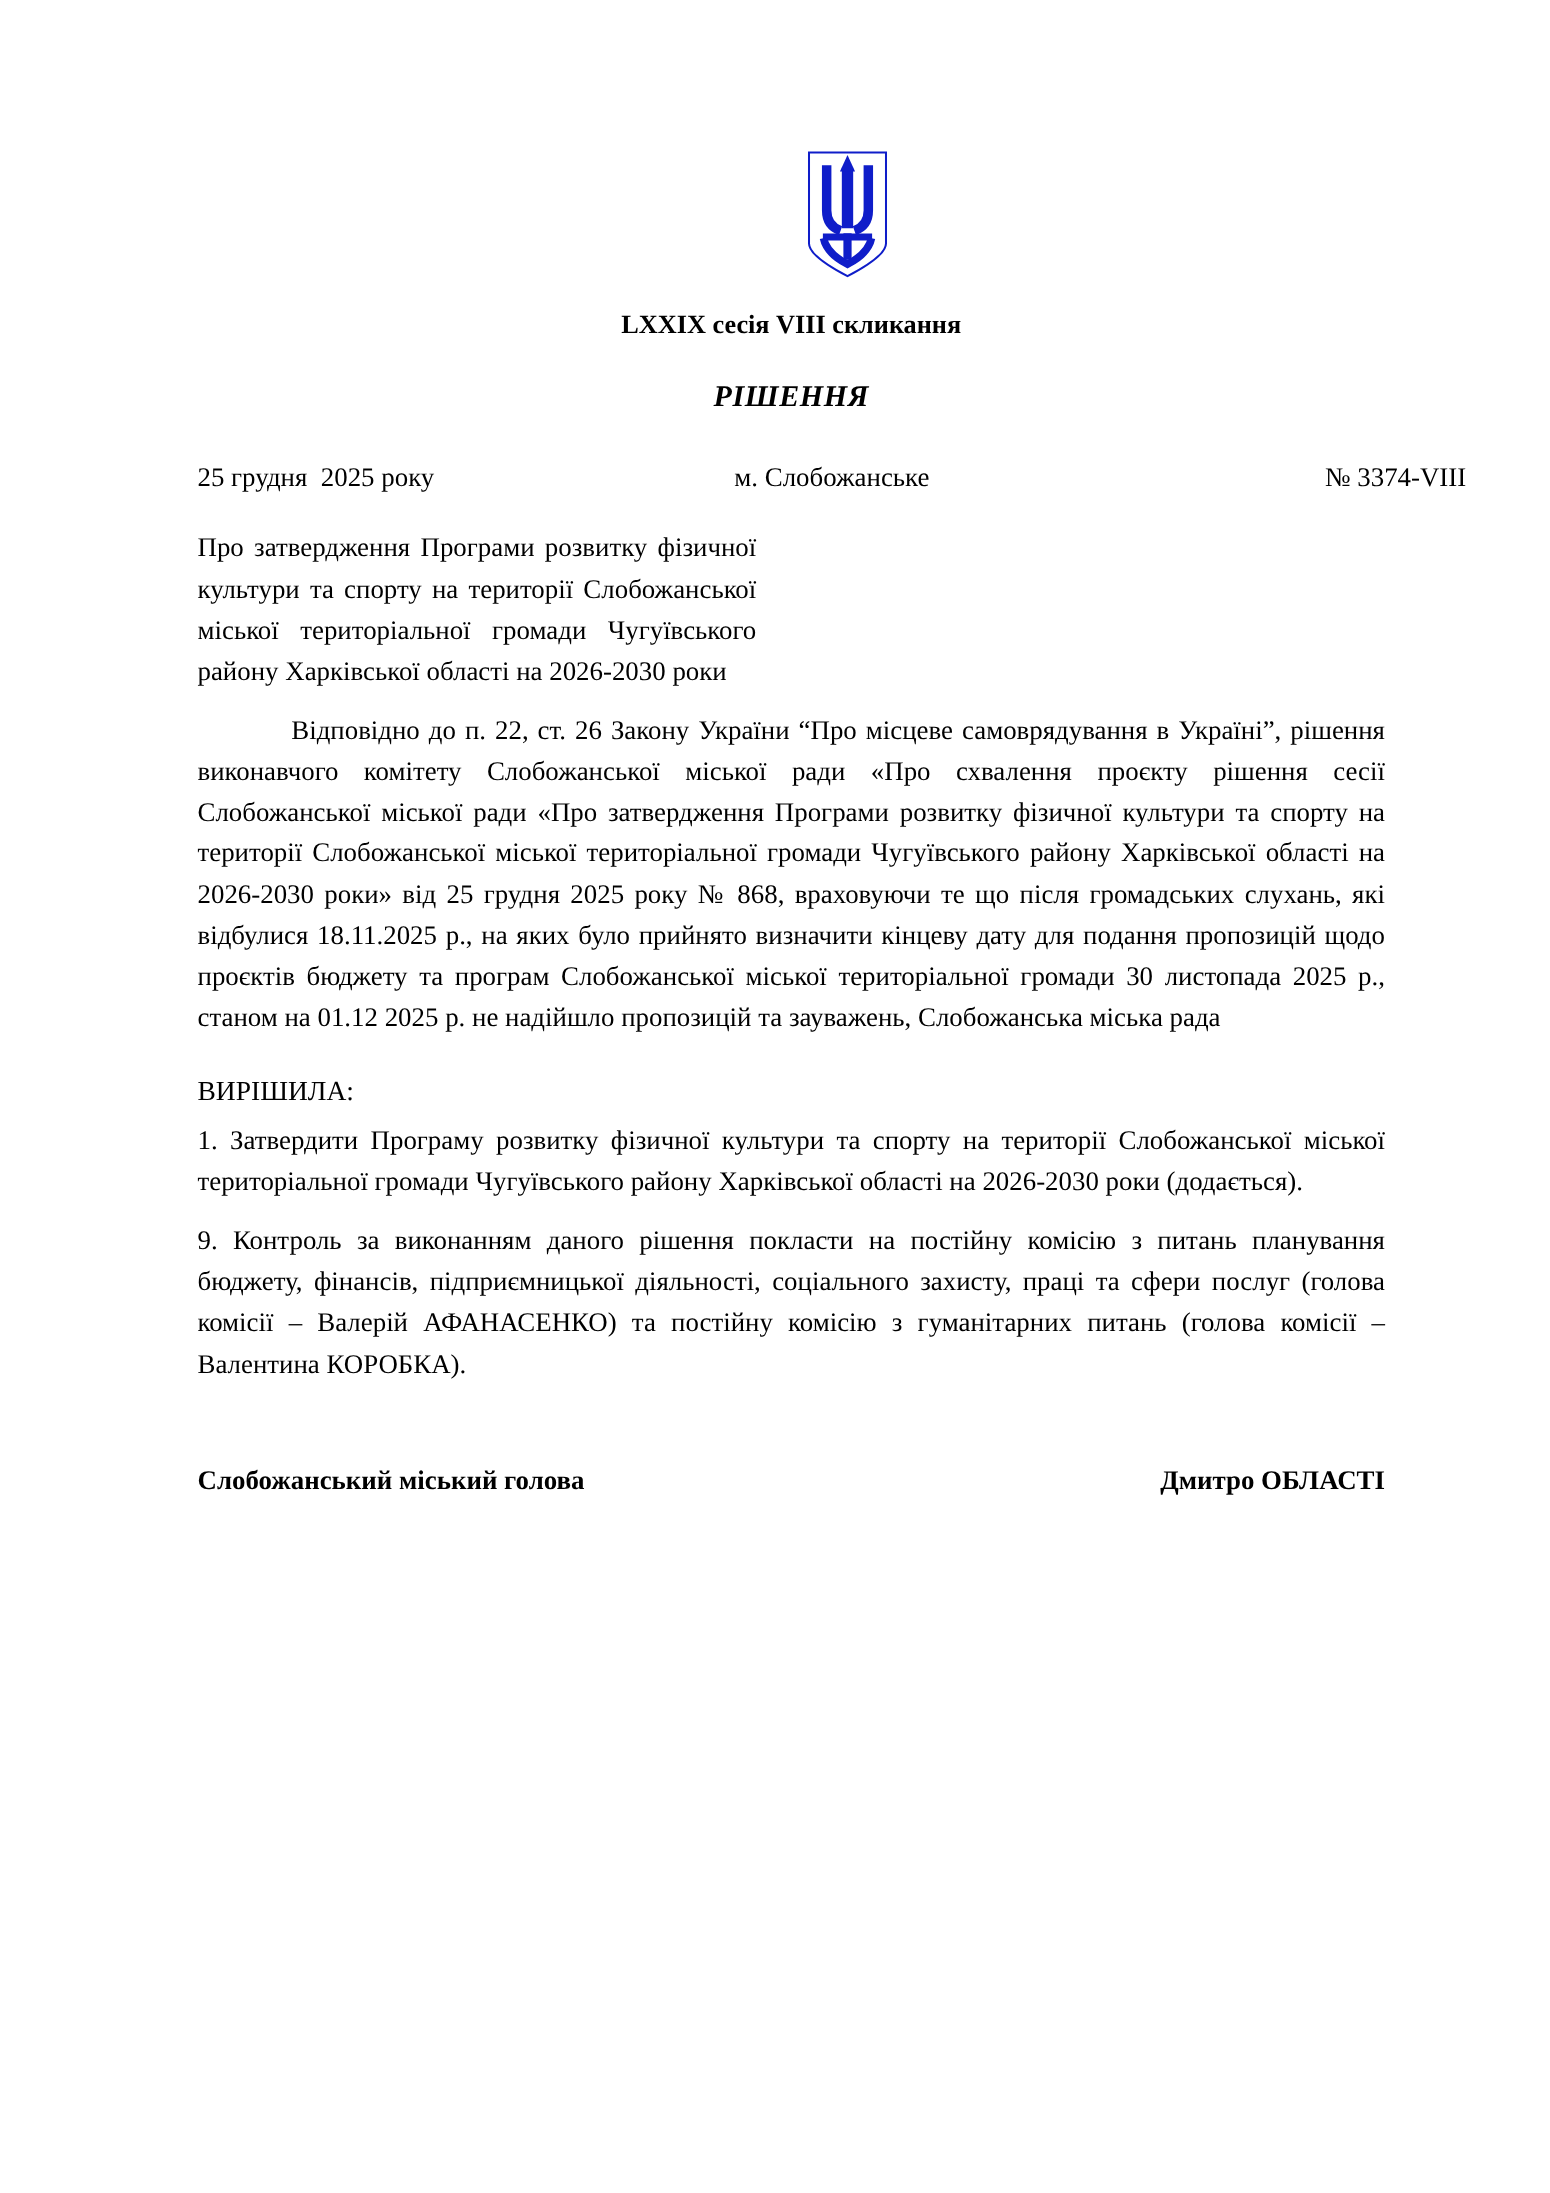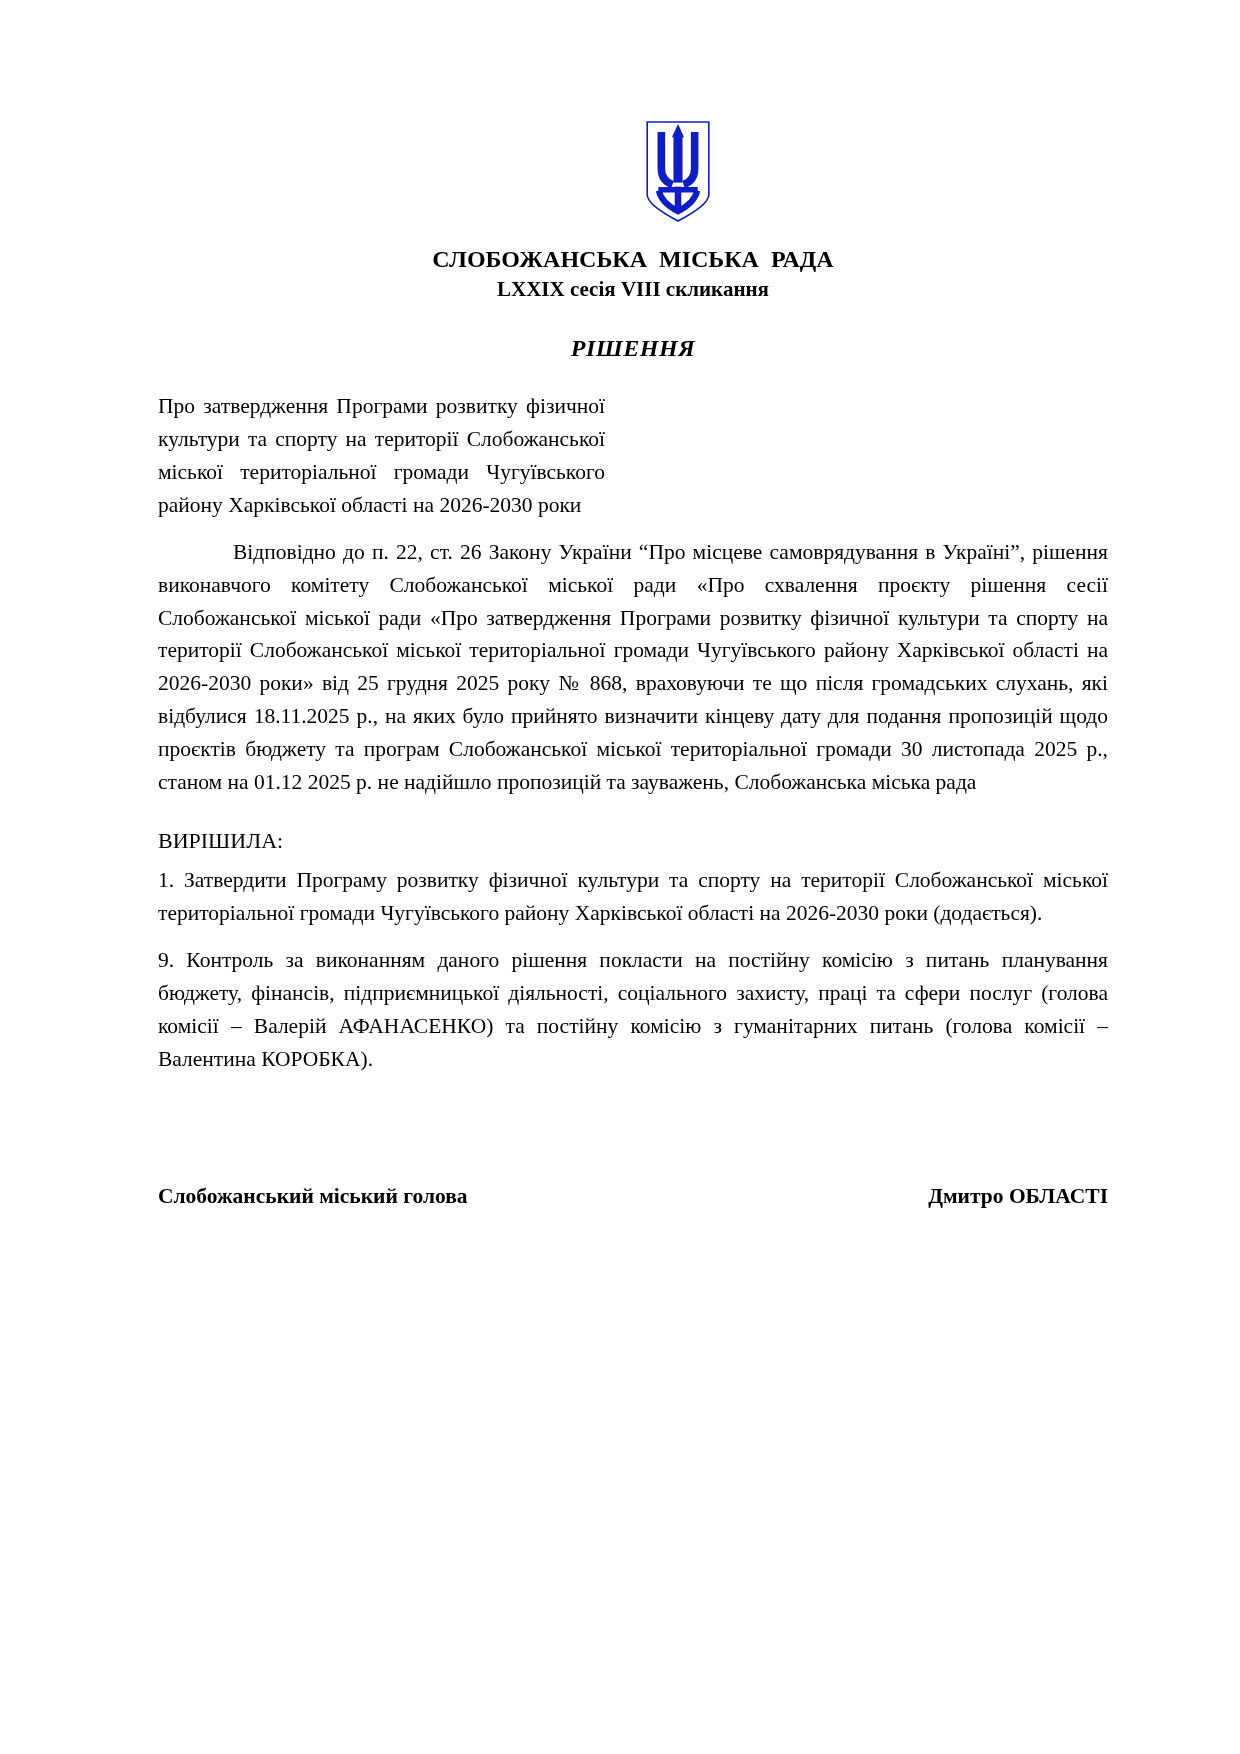--- a/index.html
+++ b/index.html
@@ -94,21 +94,21 @@
     font-size: 21.5px;
     line-height: 33px;
     text-align: justify;
   }
   .decision-item + .decision-item { margin-top: 14px; }
 
   .signature-row {
     display: flex;
     justify-content: space-between;
     align-items: baseline;
-    margin-top: 106px;
+    margin-top: 62px;
     font-size: 21.5px;
     font-weight: bold;
     line-height: 28px;
     gap: 36px;
   }
 </style>
 </head>
 <body>
 
 <div class="page">
@@ -126,26 +126,30 @@
           <path d="M14,69 H53" stroke-width="5.5"></path>
           <path d="M14.5,70 Q17,82 33.5,90.5 Q50,82 52.5,70" stroke-width="6"></path>
           <path d="M33.5,66 V87" stroke-width="6.5"></path>
         </g>
         <path d="M33.5,4 L27.5,17 H39.5 Z" fill="#0f1dc9"></path>
       </svg>
     </span>
   </div>
 
   <div class="org-header">
-    <p class="org-line pre">СЛОБОЖАНСЬКА  МІСЬКА  РАДА</p>
     <p class="session-line">LXXIX сесія VIII скликання</p>
   </div>
 
   <p class="doc-type">РІШЕННЯ</p>
 
+  <div class="meta-row">
+    <span class="meta-date pre">25 грудня  2025 року</span>
+    <span class="meta-place">м. Слобожанське</span>
+    <span class="meta-number">№ 3374-VIII</span>
+  </div>
 
   <p class="subject">Про затвердження Програми розвитку фізичної культури та спорту на території Слобожанської міської територіальної громади Чугуївського району Харківської області на 2026-2030 роки</p>
 
   <p class="preamble">Відповідно до п. 22, ст. 26 Закону України “Про місцеве самоврядування в Україні”, рішення виконавчого комітету Слобожанської міської ради «Про схвалення проєкту рішення сесії Слобожанської міської ради «Про затвердження Програми розвитку фізичної культури та спорту на території Слобожанської міської територіальної громади Чугуївського району Харківської області на 2026-2030 роки» від 25 грудня 2025 року № 868, враховуючи те що після громадських слухань, які відбулися 18.11.2025 р., на яких було прийнято визначити кінцеву дату для подання пропозицій щодо проєктів бюджету та програм Слобожанської міської територіальної громади 30 листопада 2025 р., станом на 01.12 2025 р. не надійшло пропозицій та зауважень, Слобожанська міська рада</p>
 
   <p class="resolved">ВИРІШИЛА:</p>
 
   <p class="decision-item">1. Затвердити Програму розвитку фізичної культури та спорту на території Слобожанської міської територіальної громади Чугуївського району Харківської області на 2026-2030 роки (додається).</p>
   <p class="decision-item">9. Контроль за виконанням даного рішення покласти на постійну комісію з питань планування бюджету, фінансів, підприємницької діяльності, соціального захисту, праці та сфери послуг (голова комісії – Валерій АФАНАСЕНКО) та постійну комісію з гуманітарних питань (голова комісії – Валентина КОРОБКА).</p>
 

